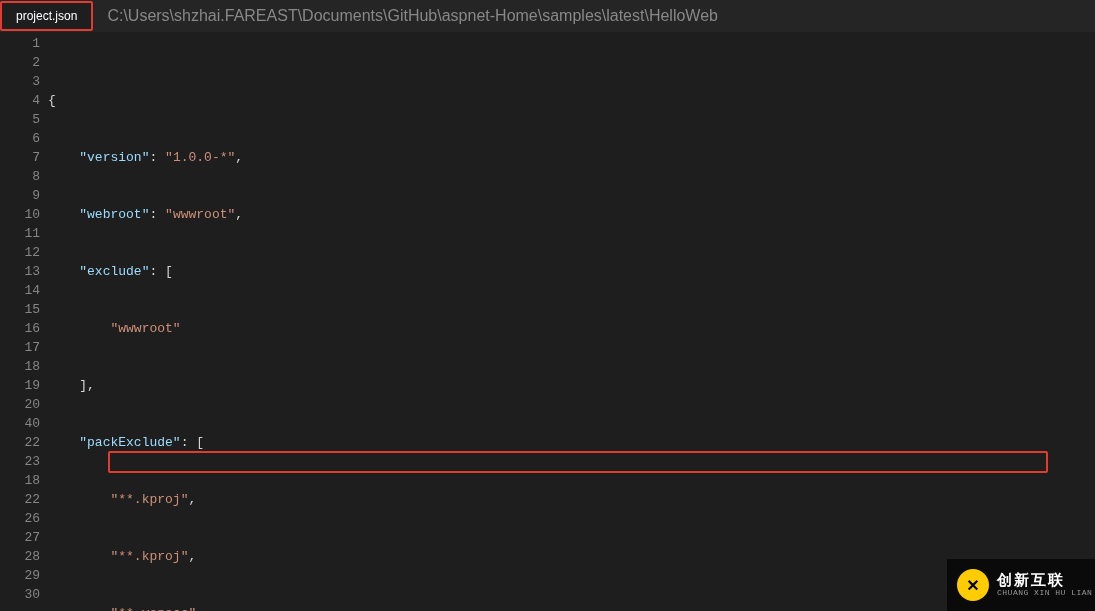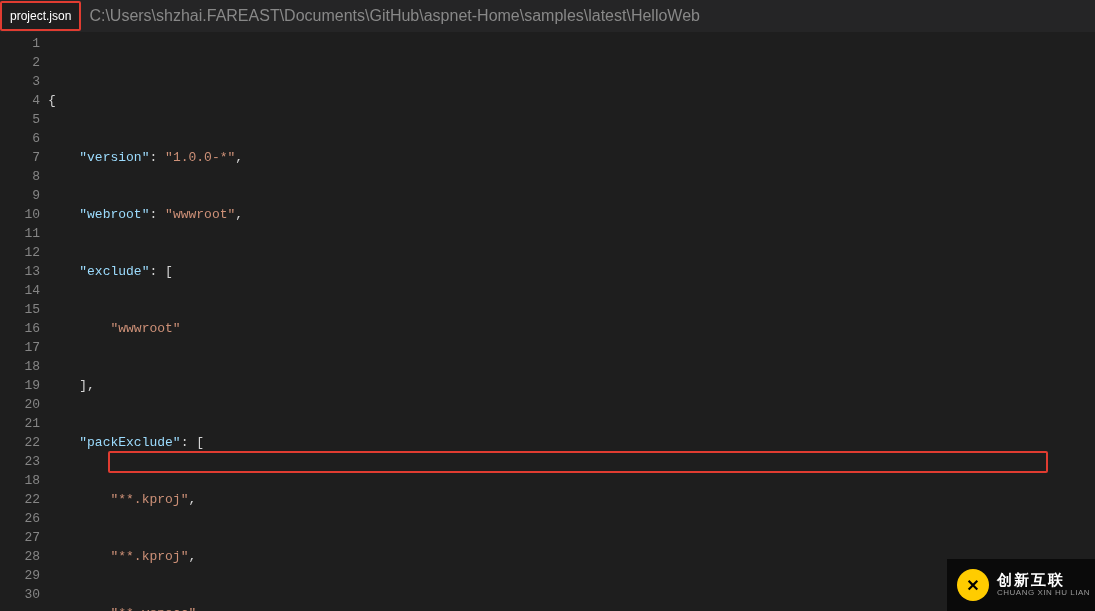--- a/index.html
+++ b/index.html
@@ -14,21 +14,21 @@
     position: relative;
   }
   .tab-bar {
     height: 32px;
     background: #252526;
     display: flex;
     align-items: center;
   }
   .tab {
     height: 30px;
-    padding: 0 8px;
+    padding: 0 14px;
     display: flex;
     align-items: center;
     font-size: 12px;
     font-family: -apple-system, Segoe UI, sans-serif;
   }
   .tab.active {
     background: #1e1e1e;
     color: #ffffff;
     border: 2px solid #e03c31;
     border-radius: 2px;
@@ -81,21 +81,21 @@
   }
   .logo-mark {
     width: 32px; height: 32px;
     background: #ffcc00;
     border-radius: 50%;
     display: flex; align-items: center; justify-content: center;
     font-weight: bold; color: #000; font-family: sans-serif; font-size: 16px;
   }
   .logo-text { display:flex; flex-direction:column; line-height:1.1; font-family: sans-serif;}
   .logo-text .cn { color:#fff; font-size:15px; font-weight:bold; letter-spacing:2px;}
-  .logo-text .en { color:#999; font-size:8px; letter-spacing:0.5px;}
+  .logo-text .en { color:#999; font-size:8px; letter-spacing:0.5px;font-family:Liberation Mono, monospace;}
 </style>
 </head>
 <body>
 
 <div class="tab-bar">
   <div class="tab active">project.json</div>
   <div class="tab path">C:\Users\shzhai.FAREAST\Documents\GitHub\aspnet-Home\samples\latest\HelloWeb</div>
 </div>
 
 <div class="editor">
@@ -113,21 +113,21 @@
       <div>11</div>
       <div>12</div>
       <div>13</div>
       <div>14</div>
       <div>15</div>
       <div>16</div>
       <div>17</div>
       <div>18</div>
       <div>19</div>
       <div>20</div>
-      <div>21</div>
+      <div>40</div>
       <div>22</div>
       <div>23</div>
       <div>18</div>
       <div>22</div>
       <div>26</div>
       <div>27</div>
       <div>28</div>
       <div>29</div>
       <div>30</div>
     </div>

